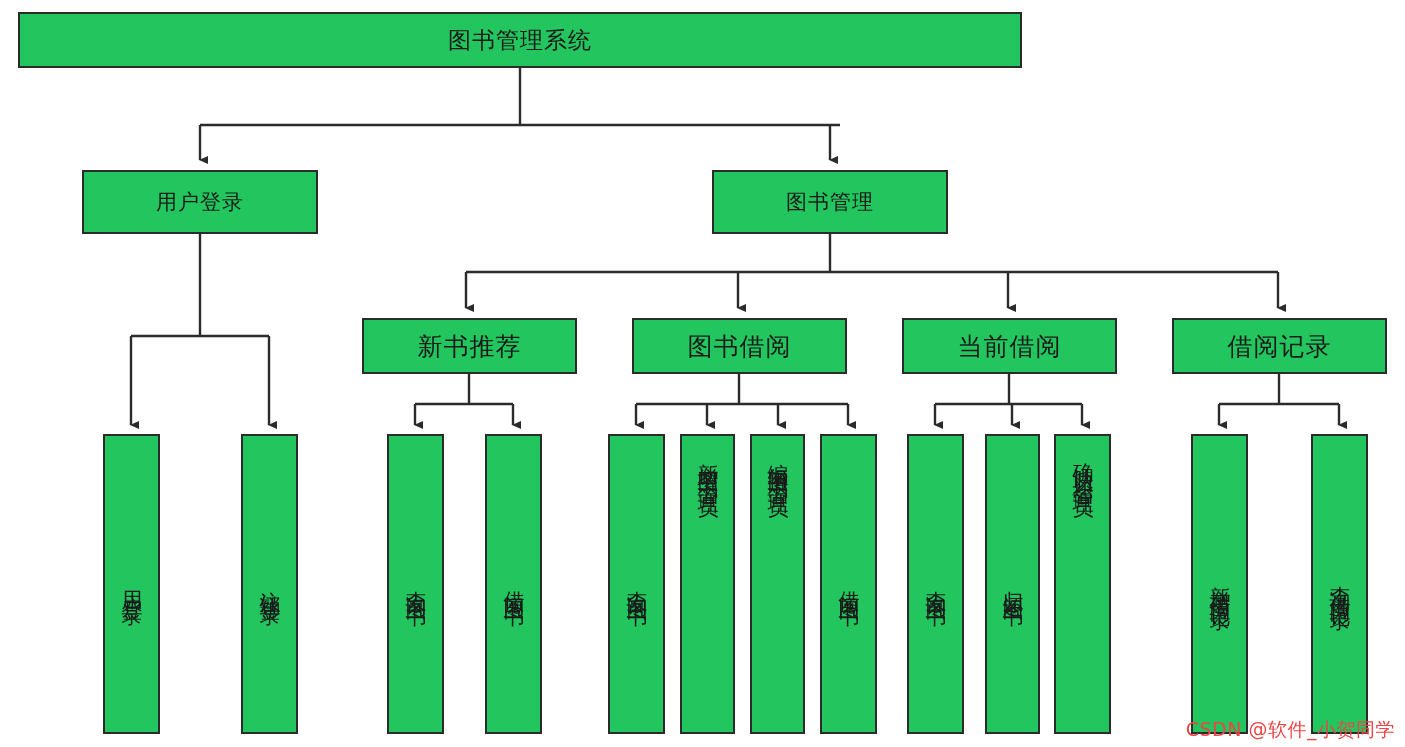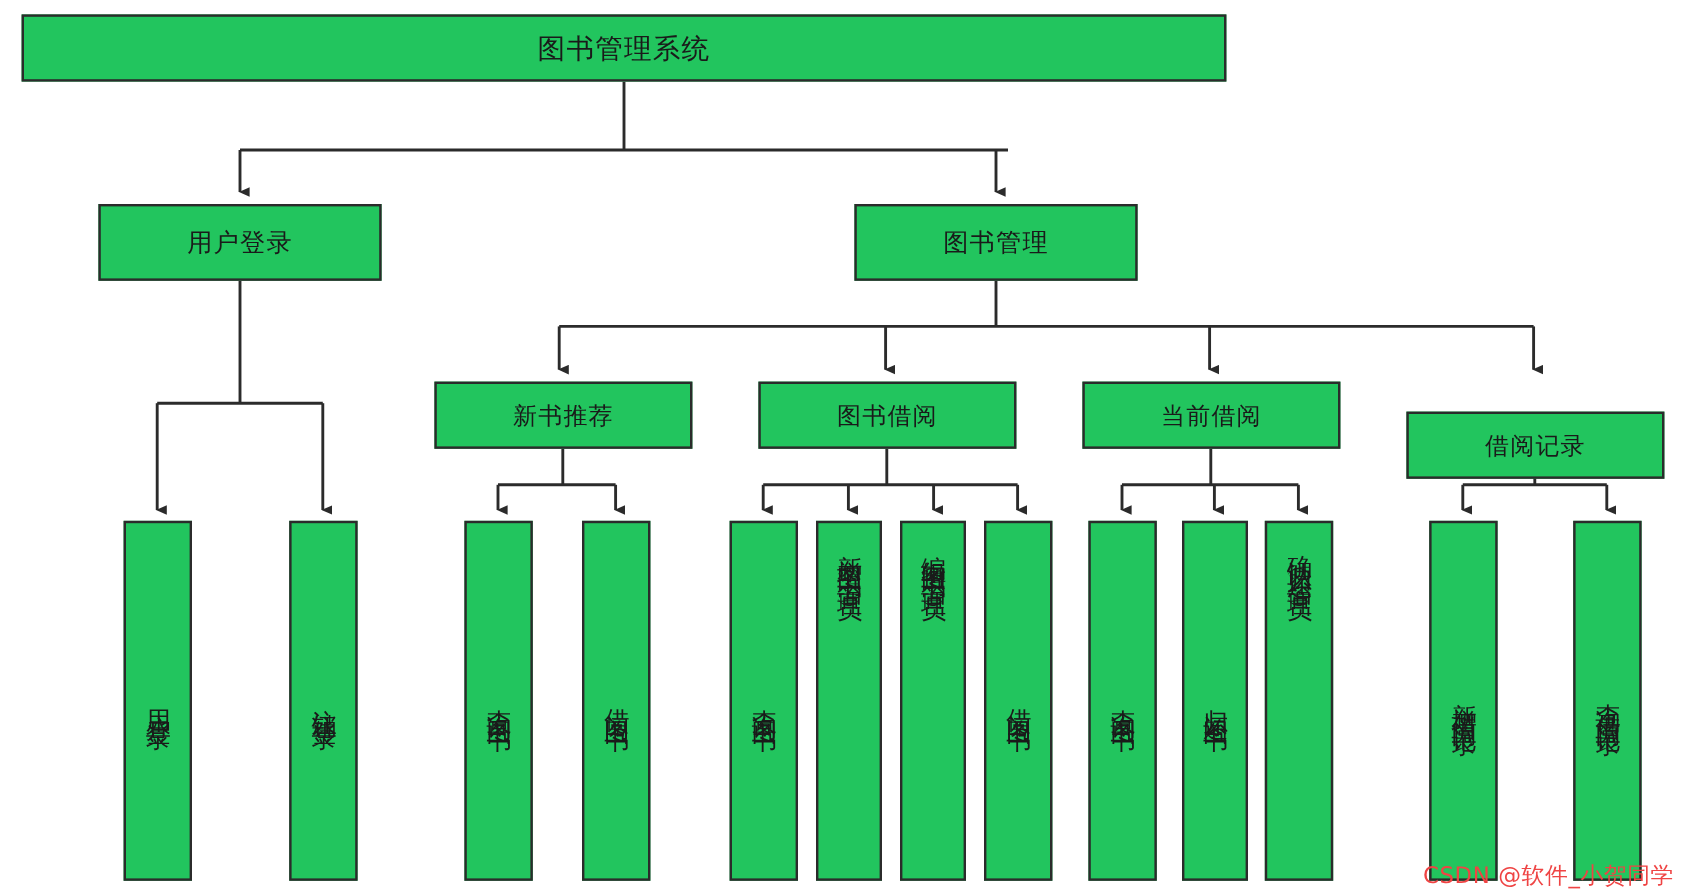--- a/index.html
+++ b/index.html
@@ -38,21 +38,21 @@
   }
   .node-root {
     font-size: 23px;
     letter-spacing: 1px;
   }
   .node-l2 {
     font-size: 21px;
     letter-spacing: 1px;
   }
   .node-l3 {
-    font-size: 20px;
+    font-size: 25px;
     letter-spacing: 1px;
   }
   .node-leaf {
     font-size: 21px;
   }
   .node-leaf .vlabel {
     writing-mode: vertical-rl;
     text-orientation: upright;
     letter-spacing: 5px;
     line-height: 1;
@@ -151,21 +151,21 @@
 
   <div class="node node-l3" style="left:362px; top:318px; width:215px; height:56px;">
     <span>新书推荐</span>
   </div>
   <div class="node node-l3" style="left:632px; top:318px; width:215px; height:56px;">
     <span>图书借阅</span>
   </div>
   <div class="node node-l3" style="left:902px; top:318px; width:215px; height:56px;text-align:center;">
     <span>当前借阅</span>
   </div>
-  <div class="node node-l3" style="left:1172px; top:318px; width:215px; height:56px;margin-top:25px;">
+  <div class="node node-l3" style="left:1172px; top:318px; width:215px; height:56px;">
     <span>借阅记录</span>
   </div>
 
   <div class="node node-leaf leaf-mid" style="left:103px; top:434px; width:57px; height:300px;">
     <span class="vlabel">用户登录</span>
   </div>
   <div class="node node-leaf leaf-mid" style="left:241px; top:434px; width:57px; height:300px;">
     <span class="vlabel">注销登录</span>
   </div>
 

